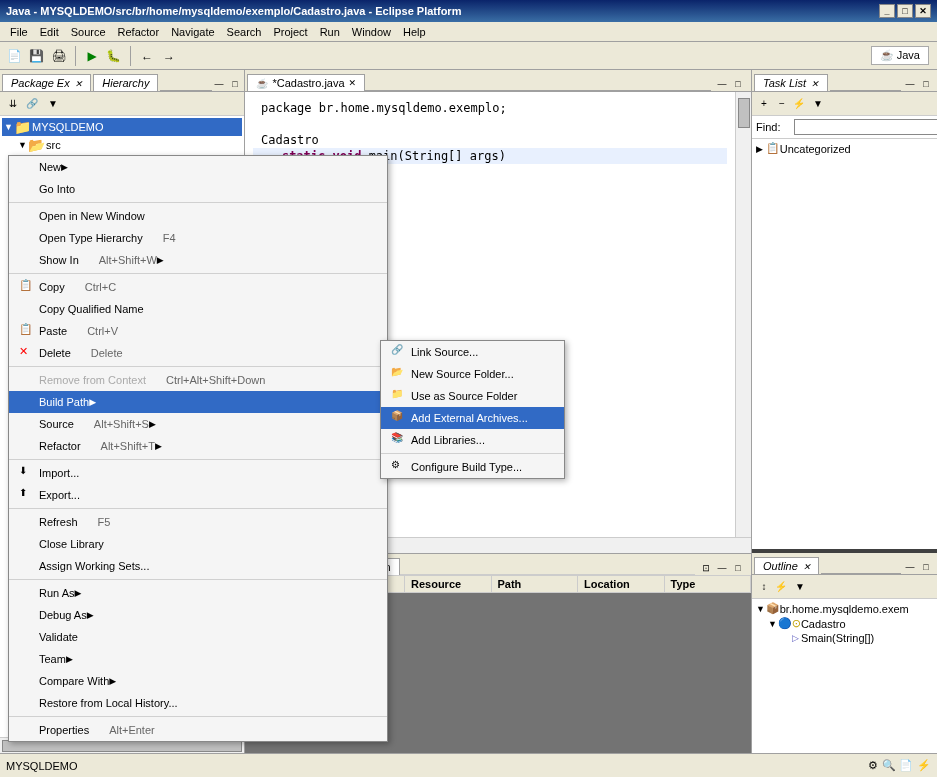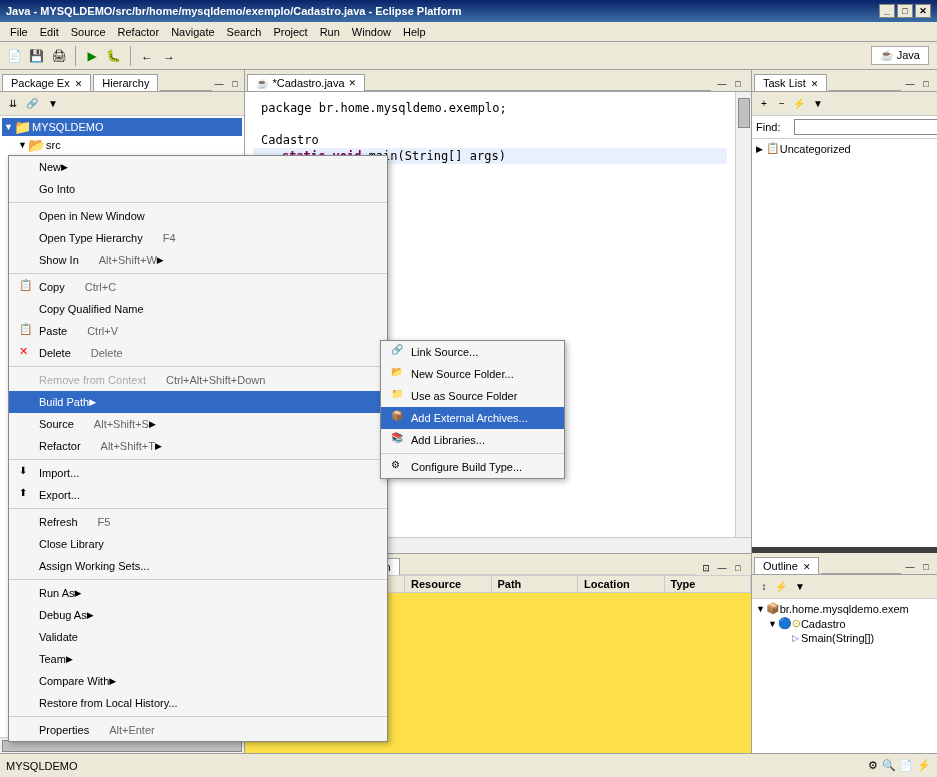--- a/index.html
+++ b/index.html
@@ -89,20 +89,21 @@
       background: #fff;
     }
     .panel-tab {
       background: #fff;
       border: 1px solid #a0a0a0;
       border-bottom: none;
       padding: 2px 8px;
       font-size: 11px;
       cursor: pointer;
       margin-right: 2px;
+      font-style: italic;
     }
     .panel-tab.active { background: #fff; font-weight: normal; }
     .panel-tab-bar {
       display: flex;
       background: #ece9d8;
       border-bottom: 1px solid #a0a0a0;
       padding: 2px 2px 0;
       align-items: flex-end;
       height: 22px;
     }
@@ -252,21 +253,21 @@
       cursor: pointer;
       display: flex;
       align-items: center;
       gap: 4px;
     }
     .bottom-tab.active {
       background: #fff;
     }
     .bottom-content {
       flex: 1;
-      background: #fde047;
+      background: #737373;
     }
     .bottom-table-header {
       display: flex;
       background: #ece9d8;
       border-bottom: 1px solid #ccc;
       font-size: 11px;
       font-weight: bold;
     }
     .bottom-col {
       padding: 2px 6px;
@@ -480,21 +481,21 @@
           <div class="bottom-col" style="flex:1;">Path</div>
           <div class="bottom-col" style="flex:1;">Location</div>
           <div class="bottom-col" style="flex:1;">Type</div>
         </div>
       </div>
     </div>
   </div>
 
   <div class="right-panel">
 
-    <div style="flex:1; border-bottom:6px solid #404040; display:flex; flex-direction:column;">
+    <div style="flex:1; border-bottom:4px solid #404040; display:flex; flex-direction:column;">
       <div class="panel-tab-bar">
         <div class="panel-tab active">
           <span>Task List</span>
           <span style="font-size:9px; margin-left:2px;">✕</span>
         </div>
         <div style="flex:1; border-bottom:1px solid #a0a0a0;"></div>
         <div style="display:flex; align-items:center; gap:2px; padding:0 2px;">
           <button class="panel-ctrl-btn">—</button>
           <button class="panel-ctrl-btn">□</button>
         </div>

